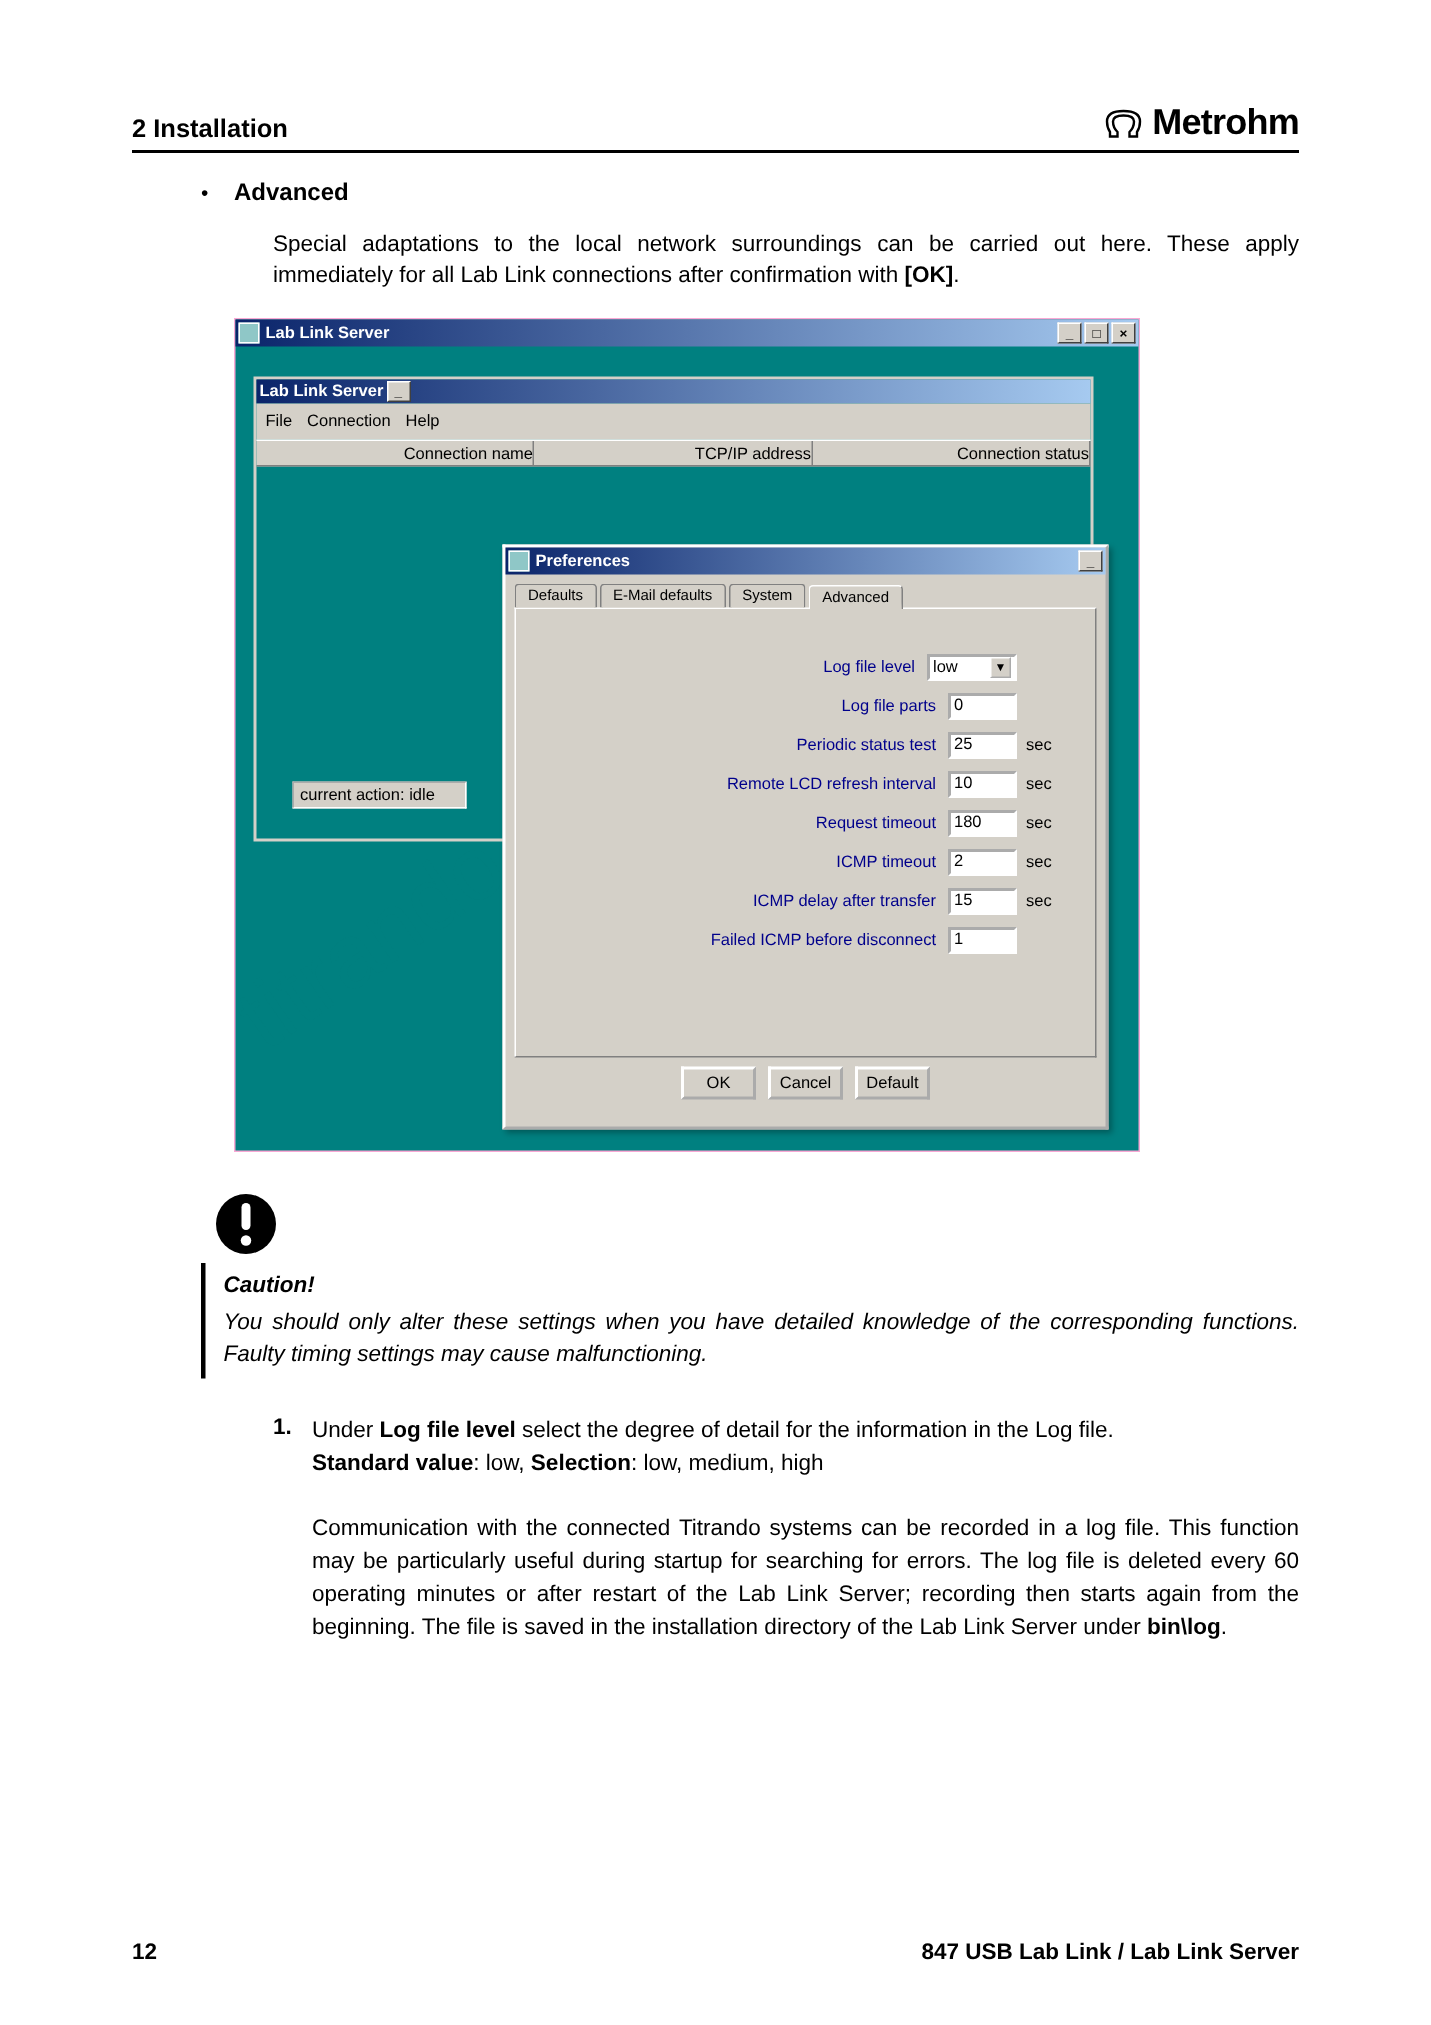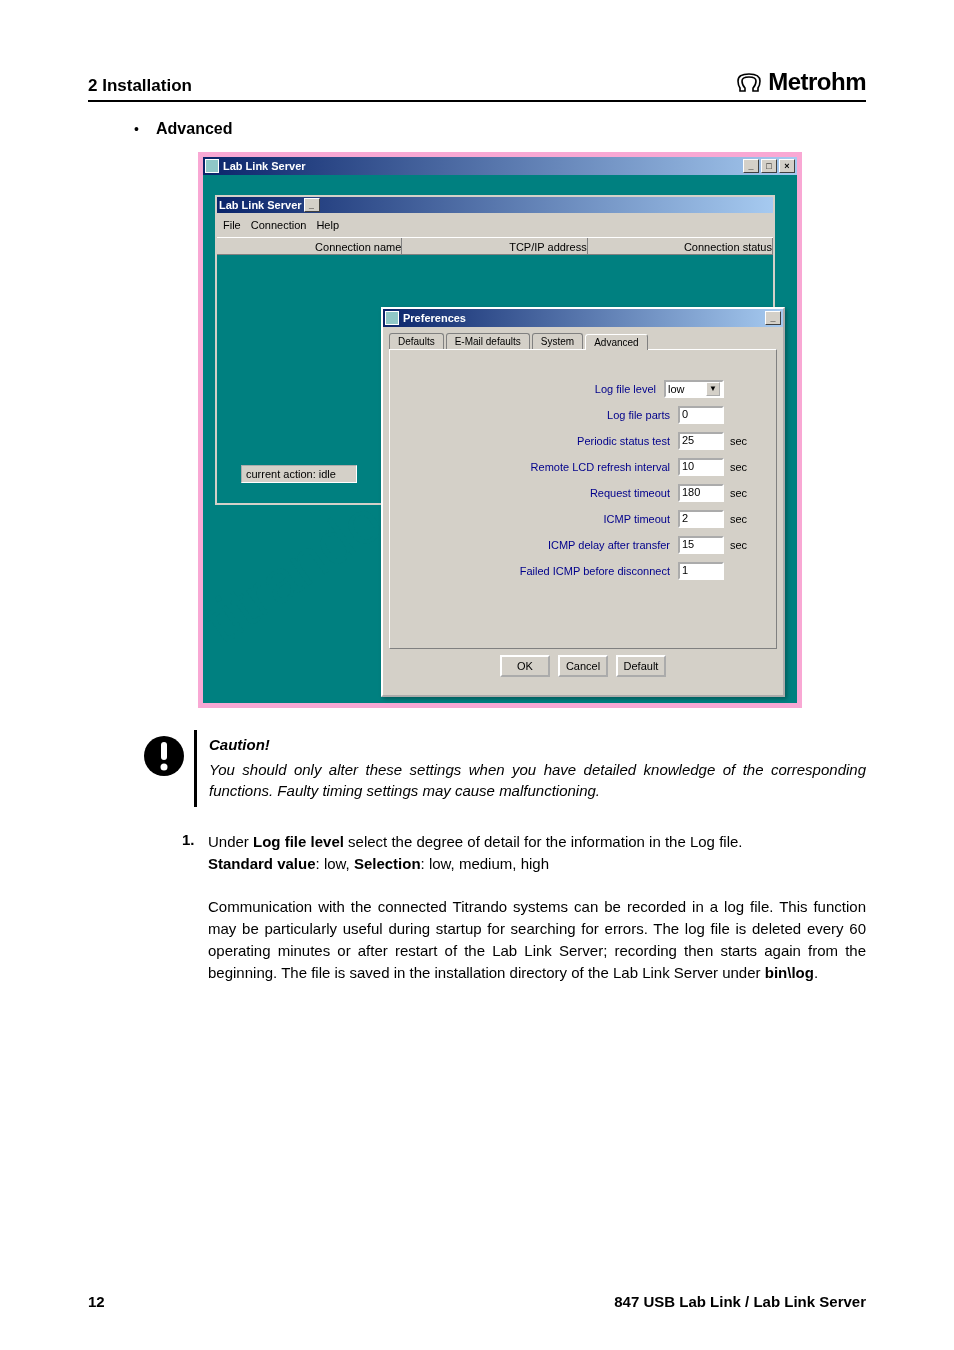--- a/index.html
+++ b/index.html
@@ -53,25 +53,25 @@
   }
   .para {
     margin-left: 48px;
     margin-right: 0;
     text-align: justify;
     line-height: 1.4;
     margin-bottom: 18px;
   }
   
   .screenshot {
-    margin-left: 64px;
+    margin-left: 22px;
     width: 604px;
     height: 556px;
     position: relative;
-    border: 5px solid #f9a8d4;
+    border: 1px solid #f9a8d4;
     background: #008080;
     margin-bottom: 22px;
     font-family: "MS Sans Serif", Tahoma, sans-serif;
     font-size: 11px;
     color: #000;
   }
   .titlebar {
     background: linear-gradient(to right, #0a246a, #a6caf0);
     color: #fff;
     height: 18px;
@@ -169,21 +169,21 @@
     border:1px outset #fff; text-align:center; line-height:12px; font-size:8px;
   }
   .unit { width:40px; padding-left:6px; font-size:11px; }
   .dlg-buttons { display:flex; justify-content:center; gap:8px; margin-top:6px; }
   .dlg-btn {
     width:50px; height:22px; background:#d4d0c8;
     border:2px outset #fff; font-size:11px;
     display:flex; align-items:center; justify-content:center;
   }
   
-  .caution-wrap { display:flex; margin-left: 0px; margin-bottom: 24px; }
+  .caution-wrap { display:flex; margin-left: 0px; margin-bottom: 24px; flex-direction: column; }
   .caution-icon { width: 60px; padding-top:4px; padding-left:8px; }
   .caution-box {
     flex:1;
     border-left: 3px solid #000;
     padding: 6px 0 6px 12px;
   }
   .caution-title { font-style: italic; font-weight: bold; margin-bottom:6px; }
   .caution-text { font-style: italic; text-align: justify; line-height:1.4; }
   
   .num-item { display:flex; margin-left:48px; margin-bottom:14px; }
@@ -217,20 +217,23 @@
     </div>
   </div>
 
   <div class="content">
 
     <div class="bullet-row">
       <span class="bullet">•</span>
       <span class="bullet-label">Advanced</span>
     </div>
 
+    <p class="para">
+      <span>Special adaptations to the local network surroundings can be carried out here. These apply immediately for all Lab Link connections after confirmation with </span><b>[OK]</b><span>.</span>
+    </p>
 
     <div class="screenshot">
 
       <div class="titlebar">
         <div class="t-icon"></div>
         <span>Lab Link Server</span>
         <span class="spacer"></span>
         <div class="win-btn">_</div>
         <div class="win-btn">□</div>
         <div class="win-btn">×</div>

